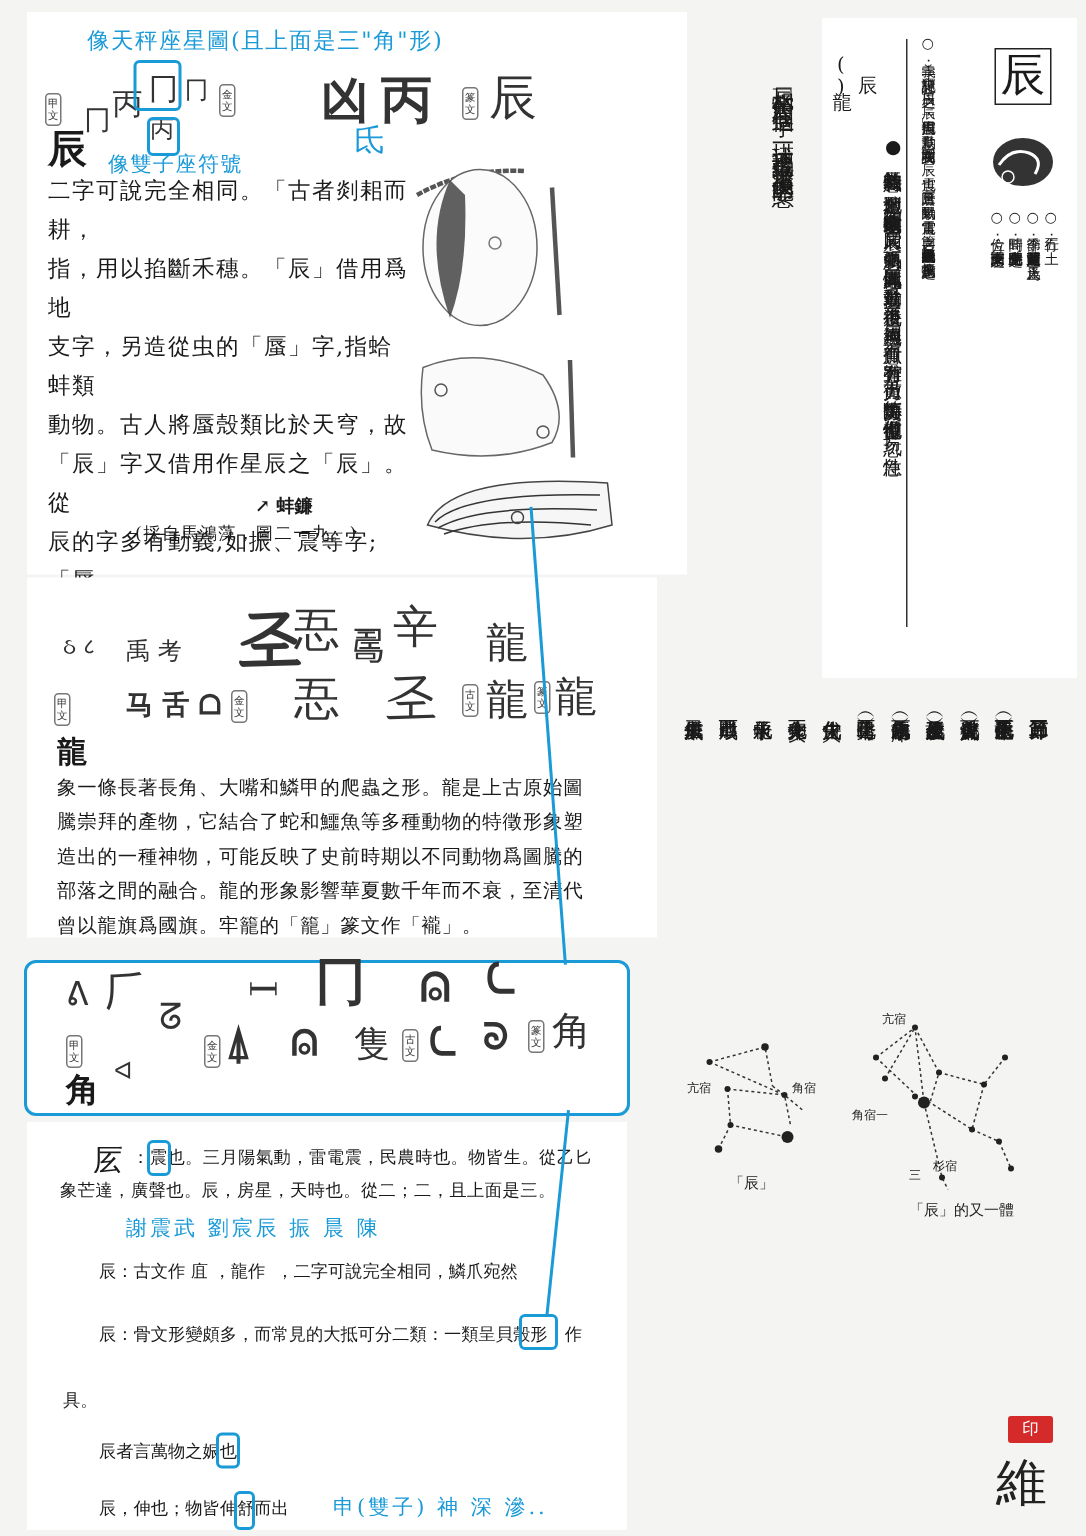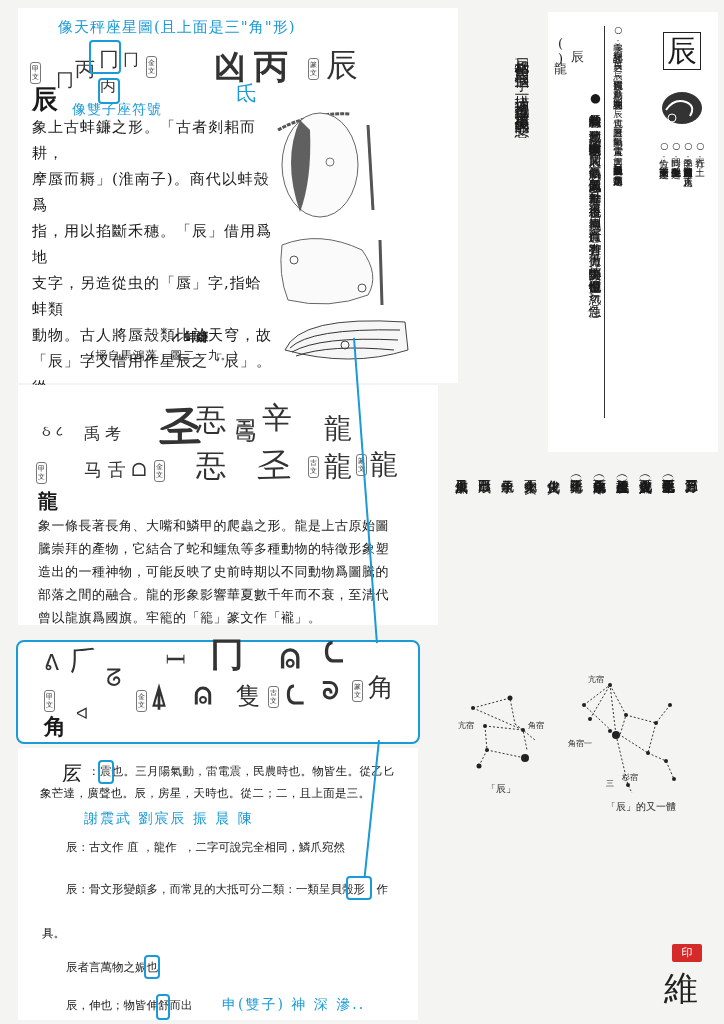--- a/index.html
+++ b/index.html
@@ -39,22 +39,21 @@
 <span class="glyph seal" style="left:214px;top:46px;font-size:32px;font-weight:bold;">凶</span>
 <span class="glyph seal" style="left:254px;top:44px;font-size:34px;font-weight:bold;">丙</span>
 <span class="abs blue" style="left:236px;top:80px;font-size:20px;">氐</span>
 
 <span class="abs tag" style="left:308px;top:58px;">篆文</span>
 <span class="glyph seal" style="left:326px;top:44px;font-size:32px;font-weight:300;">辰</span>
 
 <span class="abs" style="left:32px;top:82px;font-size:26px;font-family:'DejaVu Sans',sans-serif;font-weight:bold;">辰</span>
 
 <div class="abs body-text" style="left:32px;top:114px;width:240px;">
-  <div>象上古蚌鐮之形。「古者剡耜而耕，</div>
-  <div>摩蜃而耨」(淮南子)。商代以蚌殼爲</div>
+  <div>二字可說完全相同。「古者剡耜而耕，</div>
   <div>指，用以掐斷禾穗。「辰」借用爲地</div>
   <div>支字，另造從虫的「蜃」字,指蛤蚌類</div>
   <div>動物。古人將蜃殼類比於天穹，故</div>
   <div>「辰」字又借用作星辰之「辰」。從</div>
   <div>辰的字多有動義,如振、震等字;「脣」</div>
   <div>字從辰，取蜃蛤之殼開合義。</div>
 </div>
 
 <svg class="abs" style="left:270px;top:100px;" width="140" height="270" viewBox="0 0 140 270">
   <path d="M8 30 Q40 12 80 14" stroke="#555" stroke-width="3" fill="none" stroke-dasharray="4 1"></path>
@@ -114,21 +113,21 @@
   <div>申子辰化水</div>
   <div>巳酉丑成形</div>
   <div>辰戌丑未無信</div>
 </div>
 
 <div class="abs paper" style="left:18px;top:385px;width:420px;height:240px;"></div>
 <span class="abs tag" style="left:36px;top:462px;">甲文</span>
 <span class="glyph seal" style="left:42px;top:420px;font-size:15px;">ઠ ८</span>
 <span class="glyph seal" style="left:62px;top:448px;font-size:18px;">𢑚</span>
 <span class="glyph seal" style="left:84px;top:424px;font-size:16px;">禹 考</span>
-<span class="glyph seal" style="left:84px;top:458px;font-size:18px;">马 舌 ᗝ</span>
+<span class="glyph seal" style="left:84px;top:458px;font-size:18px;font-weight:bold;">马 舌 ᗝ</span>
 <span class="abs tag" style="left:154px;top:460px;">金文</span>
 <span class="glyph seal" style="left:158px;top:400px;font-size:44px;font-weight:bold;">𢀖</span>
 <span class="glyph seal" style="left:196px;top:400px;font-size:30px;">忢</span>
 <span class="glyph seal" style="left:196px;top:446px;font-size:30px;">忢</span>
 <span class="glyph seal" style="left:232px;top:415px;font-size:26px;">𠷎</span>
 <span class="glyph seal" style="left:262px;top:398px;font-size:30px;">辛</span>
 <span class="glyph seal" style="left:256px;top:444px;font-size:36px;">𢀖</span>
 <span class="abs tag" style="left:308px;top:456px;">古文</span>
 <span class="glyph seal" style="left:324px;top:410px;font-size:28px;">龍</span>
 <span class="glyph seal" style="left:324px;top:448px;font-size:28px;">龍</span>

